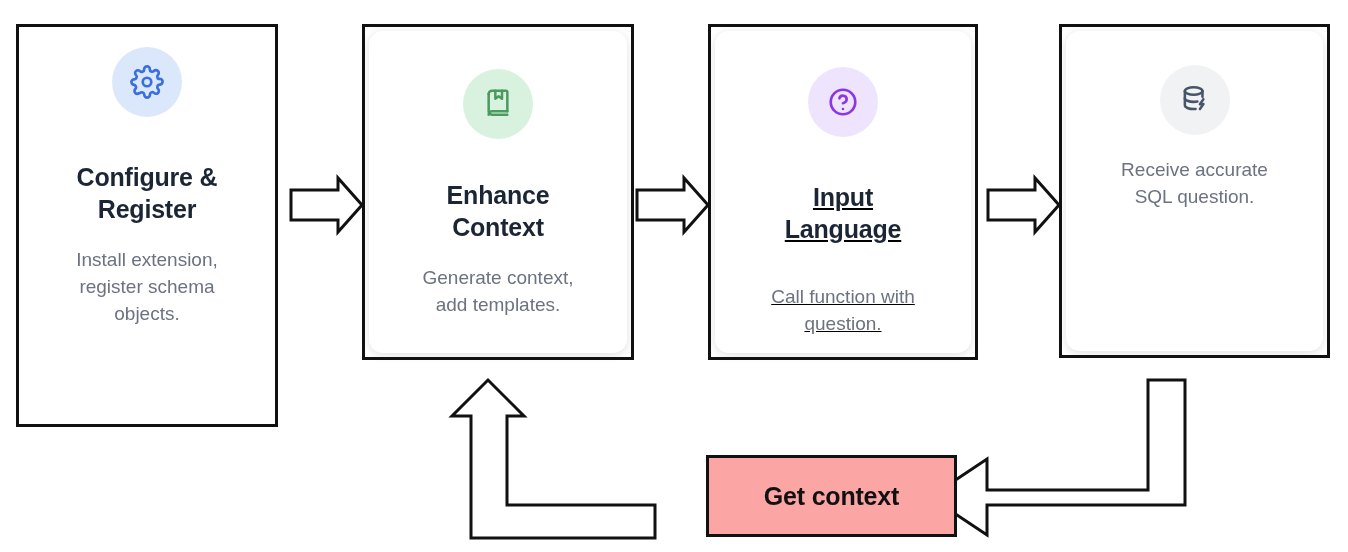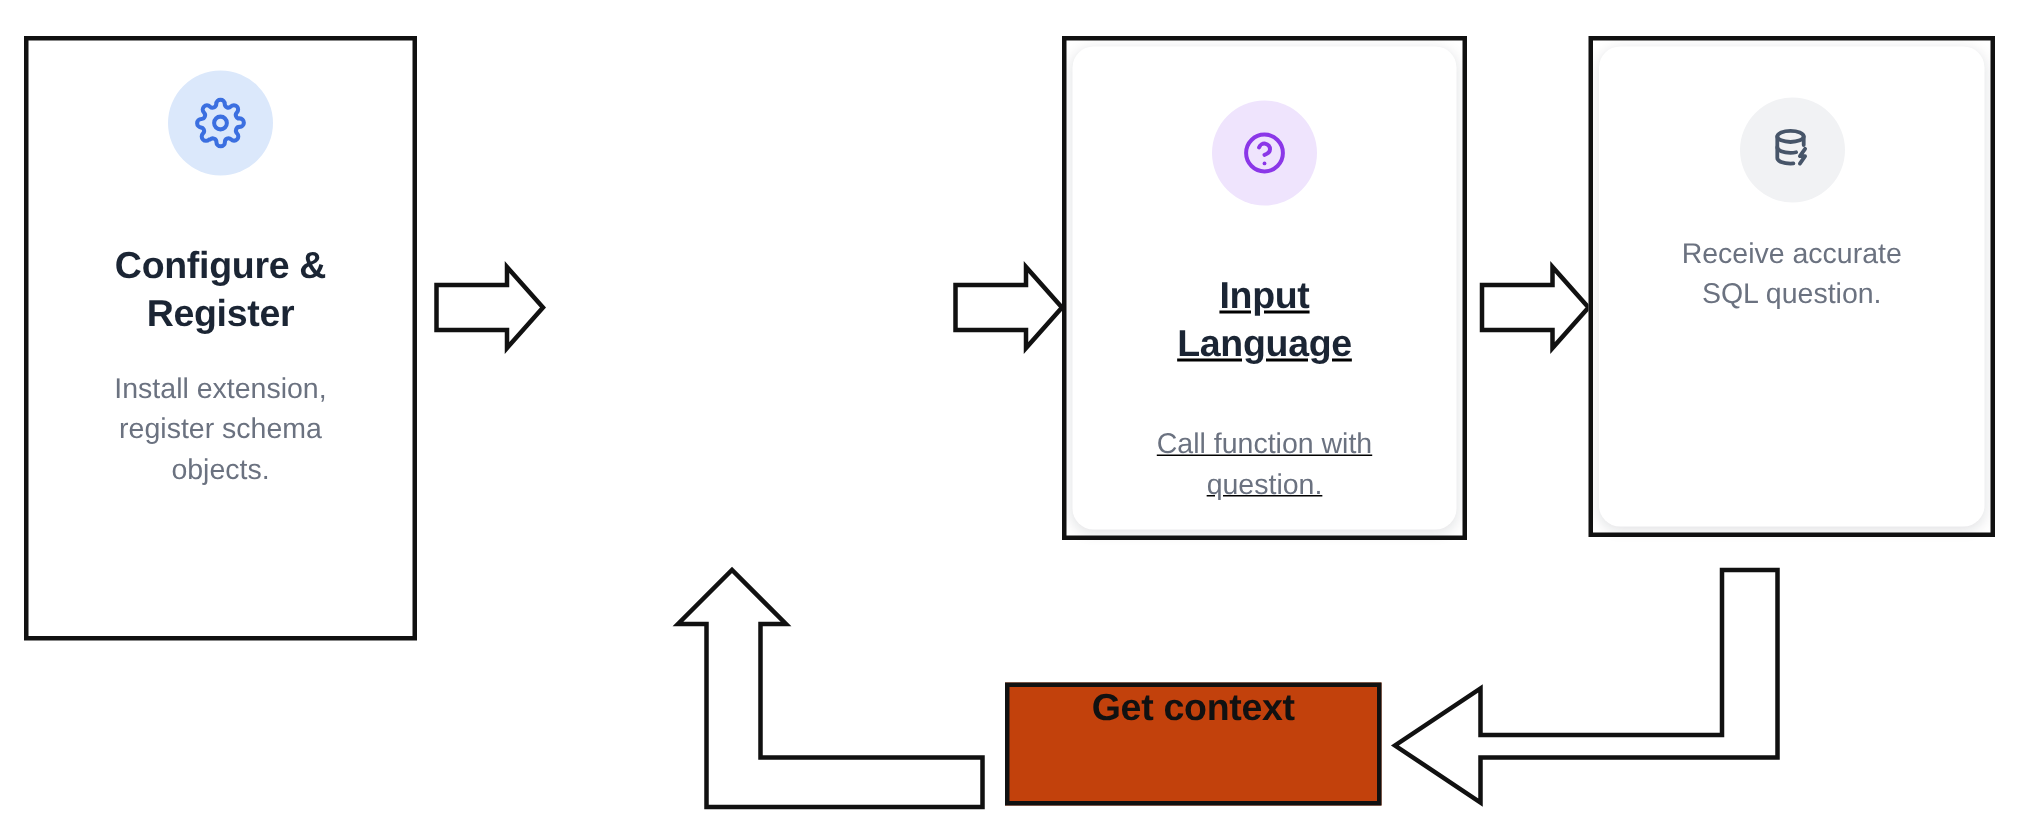--- a/index.html
+++ b/index.html
@@ -75,24 +75,25 @@
     line-height: 1.42;
     padding: 0 10px;
     white-space: pre-line;
   }
 
   
   .loop-box {
     position: absolute;
     box-sizing: border-box;
     border: 3px solid #111111;
-    background: #c2410c;
-    display: flex;
-    align-items: flex-start;
+    background: #fca5a5;
+    display: flex;
+    align-items: center;
     justify-content: center;
+    margin-left: 36px;
   }
   .loop-box-label {
     font-size: 25px;
     font-weight: bold;
     color: #111111;
     letter-spacing: -0.2px;
   }
 
   
   #arrows {
@@ -137,20 +138,36 @@
         </svg>
       </div>
       <div class="card-title" style="margin-top:44px;">Configure &amp;
 Register</div>
       <div class="card-desc" style="margin-top:22px;">Install extension,
 register schema
 objects.</div>
     </div>
   </div>
 
+  <div class="card rounded" style="left:362px; top:24px; width:272px; height:336px;">
+    <div class="card-inner" style="justify-content:flex-start; padding-top:38px;">
+      <div class="icon-badge" style="background:#d9f2e0;">
+        <svg width="32" height="32" viewBox="0 0 24 24" fill="none" stroke="#4a9b5e" stroke-width="1.9" stroke-linecap="round" stroke-linejoin="round">
+          <path d="M5 4.5A2.5 2.5 0 0 1 7.5 2H18a1 1 0 0 1 1 1v14.5"></path>
+          <path d="M5 4.5v13A2.5 2.5 0 0 0 7.5 20H19"></path>
+          <path d="M19 17.5H7.5A2.5 2.5 0 0 0 5 20"></path>
+          <path d="M10 2v6l2.5-1.8L15 8V2"></path>
+        </svg>
+      </div>
+      <div class="card-title" style="margin-top:40px;">Enhance
+Context</div>
+      <div class="card-desc" style="margin-top:22px;">Generate context,
+add templates.</div>
+    </div>
+  </div>
 
   <div class="card rounded" style="left:708px; top:24px; width:270px; height:336px;">
     <div class="card-inner" style="justify-content:flex-start; padding-top:36px;text-decoration:underline;">
       <div class="icon-badge" style="background:#efe4fd;">
         <svg width="32" height="32" viewBox="0 0 24 24" fill="none" stroke="#8b37e8" stroke-width="2" stroke-linecap="round" stroke-linejoin="round">
           <circle cx="12" cy="12" r="9.2"></circle>
           <path d="M9.3 9.2a2.8 2.8 0 0 1 5.45.93c0 1.85-2.75 2.8-2.75 2.8"></path>
           <circle cx="12" cy="17.2" r="0.95" fill="#8b37e8" stroke="none"></circle>
         </svg>
       </div>

